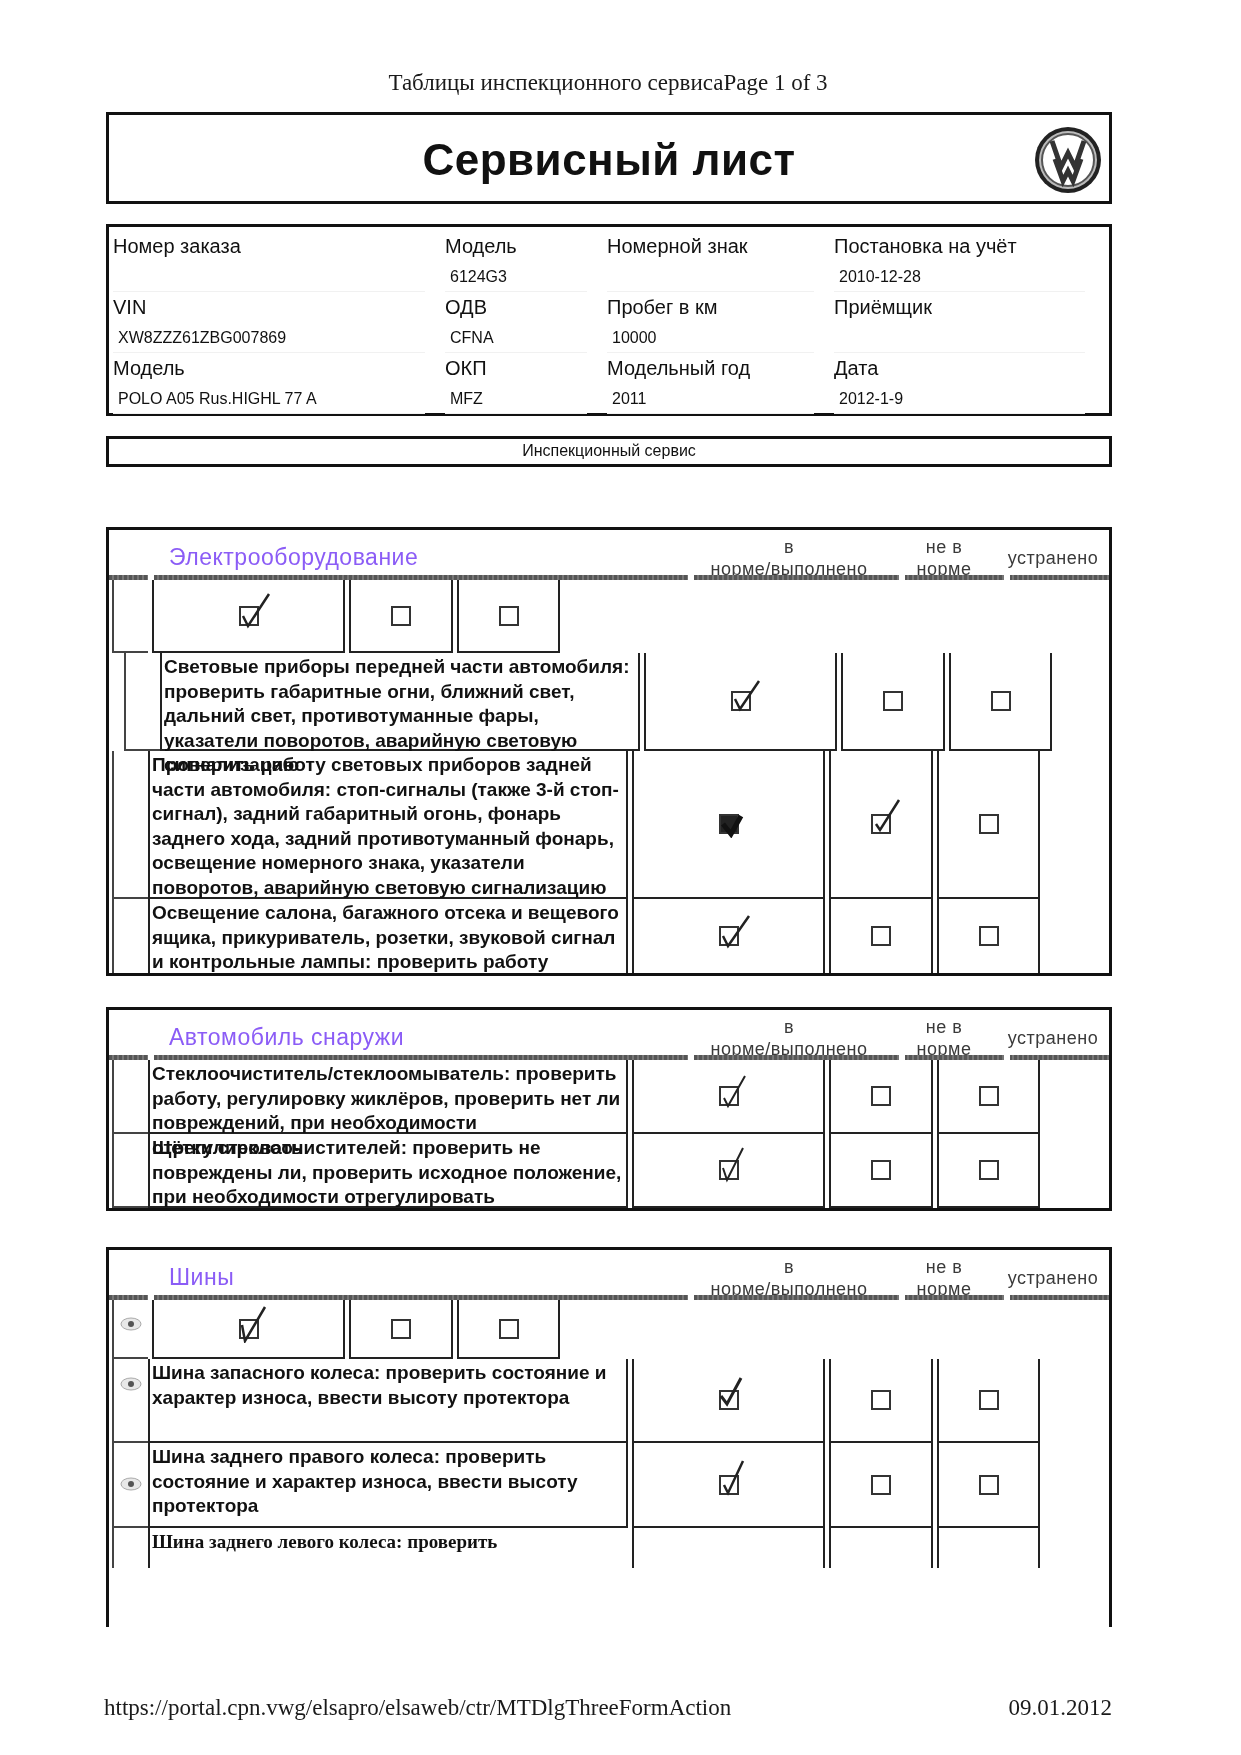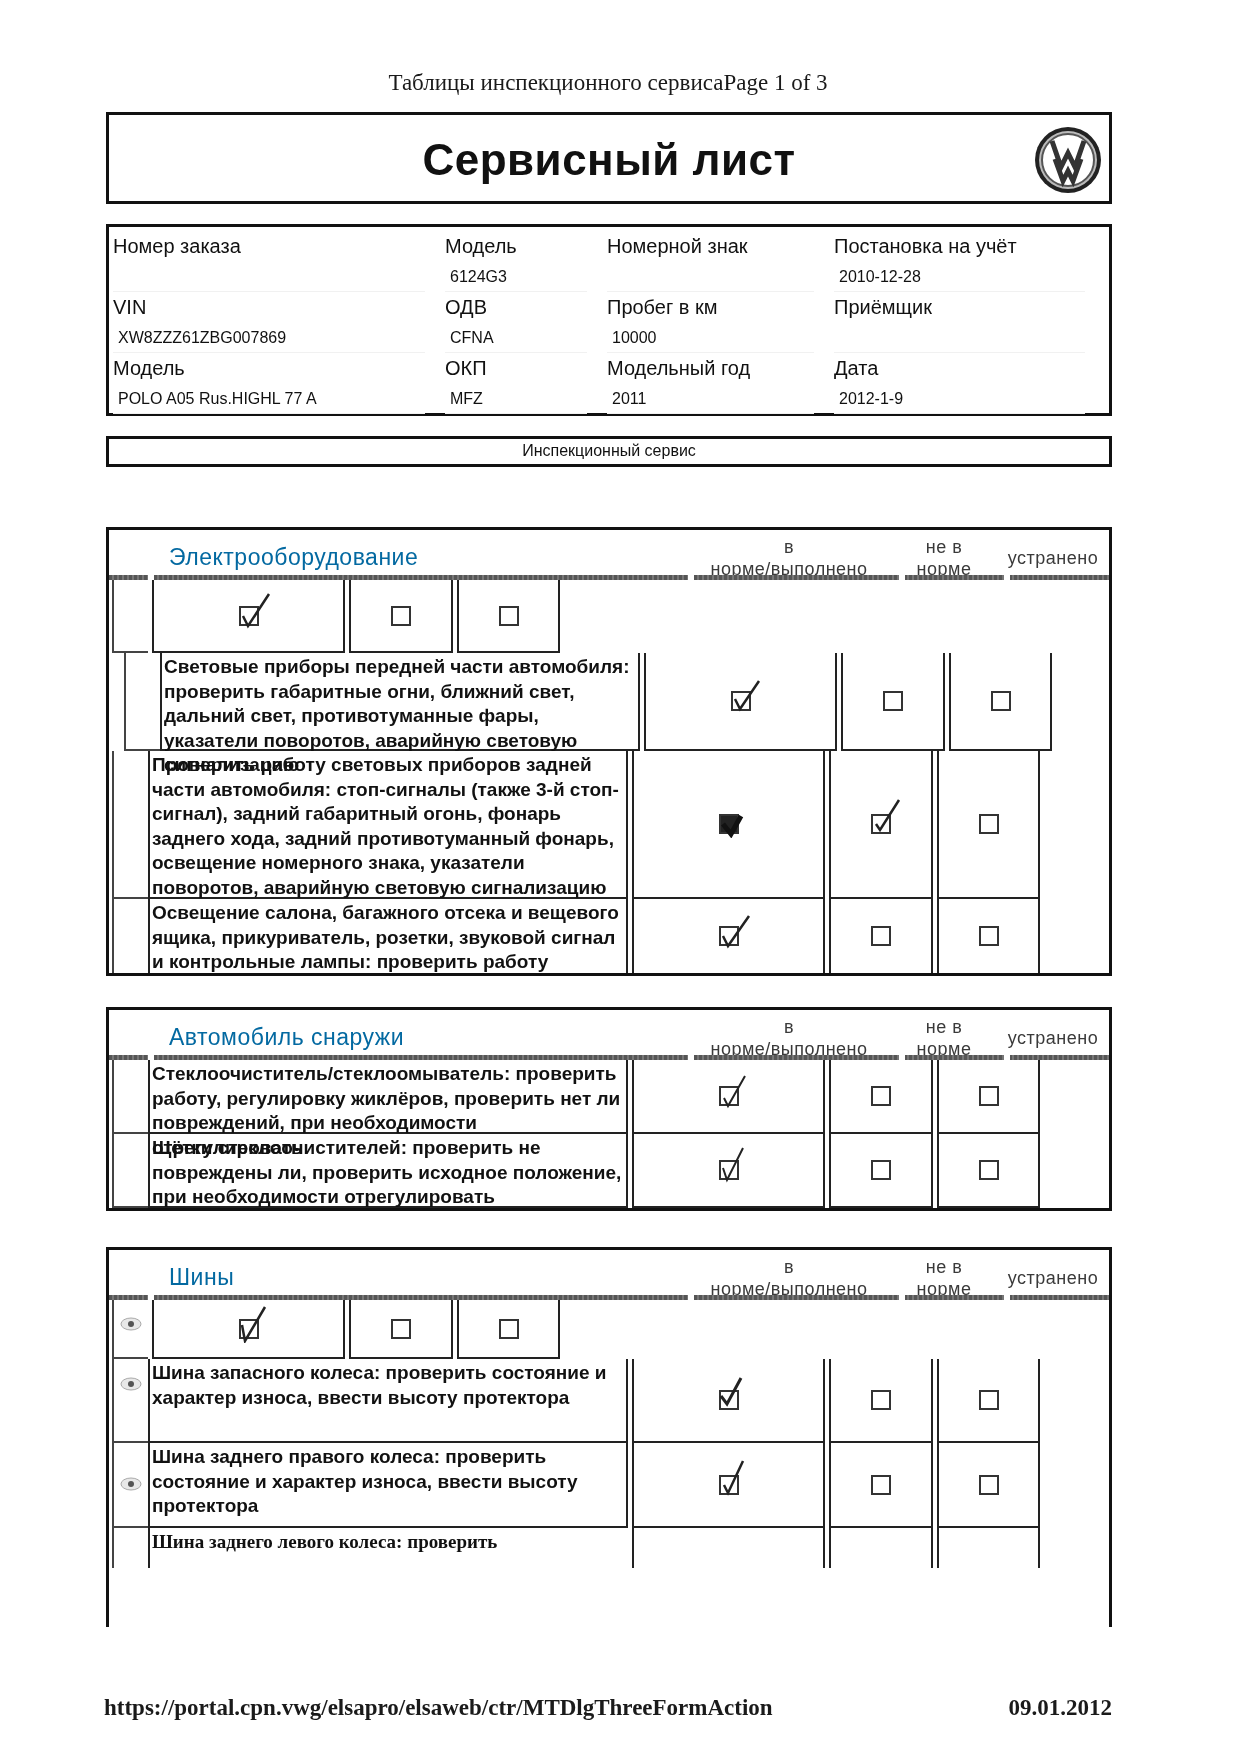--- a/index.html
+++ b/index.html
@@ -1,35 +1,35 @@
 <!DOCTYPE html>
 <html><head>
 <meta charset="utf-8">
 <style>
   * { box-sizing: border-box; margin: 0; padding: 0; }
   html, body { width: 1241px; height: 1755px; background: #ffffff; }
   body { position: relative; font-family: "Liberation Sans", sans-serif; color: #111; overflow: hidden; }
 
   .page-header { position: absolute; top: 26px; left: 104px; width: 1008px; display: flex; justify-content: center; font-family: "Liberation Serif", serif; font-size: 23px; color: #1a1a1a; margin-top: 44px; }
-  .page-footer { position: absolute; top: 1695px; left: 104px; width: 1008px; display: flex; justify-content: space-between; font-family: "Liberation Serif", serif; font-size: 23px; color: #1a1a1a; font-weight: bold; }
+  .page-footer { position: absolute; top: 1695px; left: 104px; width: 1008px; display: flex; justify-content: space-between; font-family: "Liberation Serif", serif; font-size: 23px; color: #1a1a1a; }
 
   .title-box { position: absolute; top: 112px; left: 106px; width: 1006px; height: 92px; border: 3px solid #111; }
   .title-box .title { position: absolute; left: 0; right: 0; top: 20px; text-align: center; font-size: 44px; font-weight: bold; letter-spacing: 0.5px; }
   .vw-logo { position: absolute; right: 6px; top: 10px; width: 70px; height: 70px; }
 
   .info-box { position: absolute; top: 224px; left: 106px; width: 1006px; height: 192px; border: 3px solid #111; }
   .info-grid { position: absolute; top: 4px; left: 4px; right: 4px; display: grid; grid-template-columns: 332px 162px 227px auto; grid-auto-rows: 30.5px; }
   .info-label { font-size: 20px; line-height: 30px; color: #111; }
   .info-value { font-size: 16px; line-height: 30px; padding-left: 5px; color: #111; border-bottom: 1px solid #f1f1f1; margin-right: 20px; }
 
   .inspect-box { position: absolute; top: 436px; left: 106px; width: 1006px; height: 31px; border: 3px solid #111; text-align: center; font-size: 16px; line-height: 24px; }
 
   .section { position: absolute; left: 106px; width: 1006px; border: 3px solid #111; }
   .sec-head { position: relative; height: 50px; }
-  .sec-title { position: absolute; left: 60px; top: 14px; font-size: 23px; color: #0369a1; letter-spacing: 0.5px; }
+  .sec-title { position: absolute; left: 60px; top: 14px; font-size: 23px; color: #8b5cf6; letter-spacing: 0.5px; }
   .col-h { position: absolute; top: 6px; text-align: center; font-size: 18px; color: #3a3a3a; line-height: 22px; letter-spacing: 0.5px; }
   .col-h.c1 { left: 580px; width: 200px; }
   .col-h.c2 { left: 790px; width: 90px; }
   .col-h.c3 { left: 888px; width: 112px; top: 17px; }
   .head-rule { position: absolute; left: 0; right: 0; bottom: 0; height: 5px; background: repeating-linear-gradient(90deg, #555 0 3px, #777 3px 5px); }
   .head-rule .gap { position: absolute; top: 0; bottom: 0; width: 6px; background: #fff; }
 
   .row { position: relative; display: flex; }
   .row + .row { margin-top: 0; }
   .cell-icon { width: 36px; border-left: 2px solid #444; margin-left: 3px; border-bottom: 2px solid #444; position: relative; }

